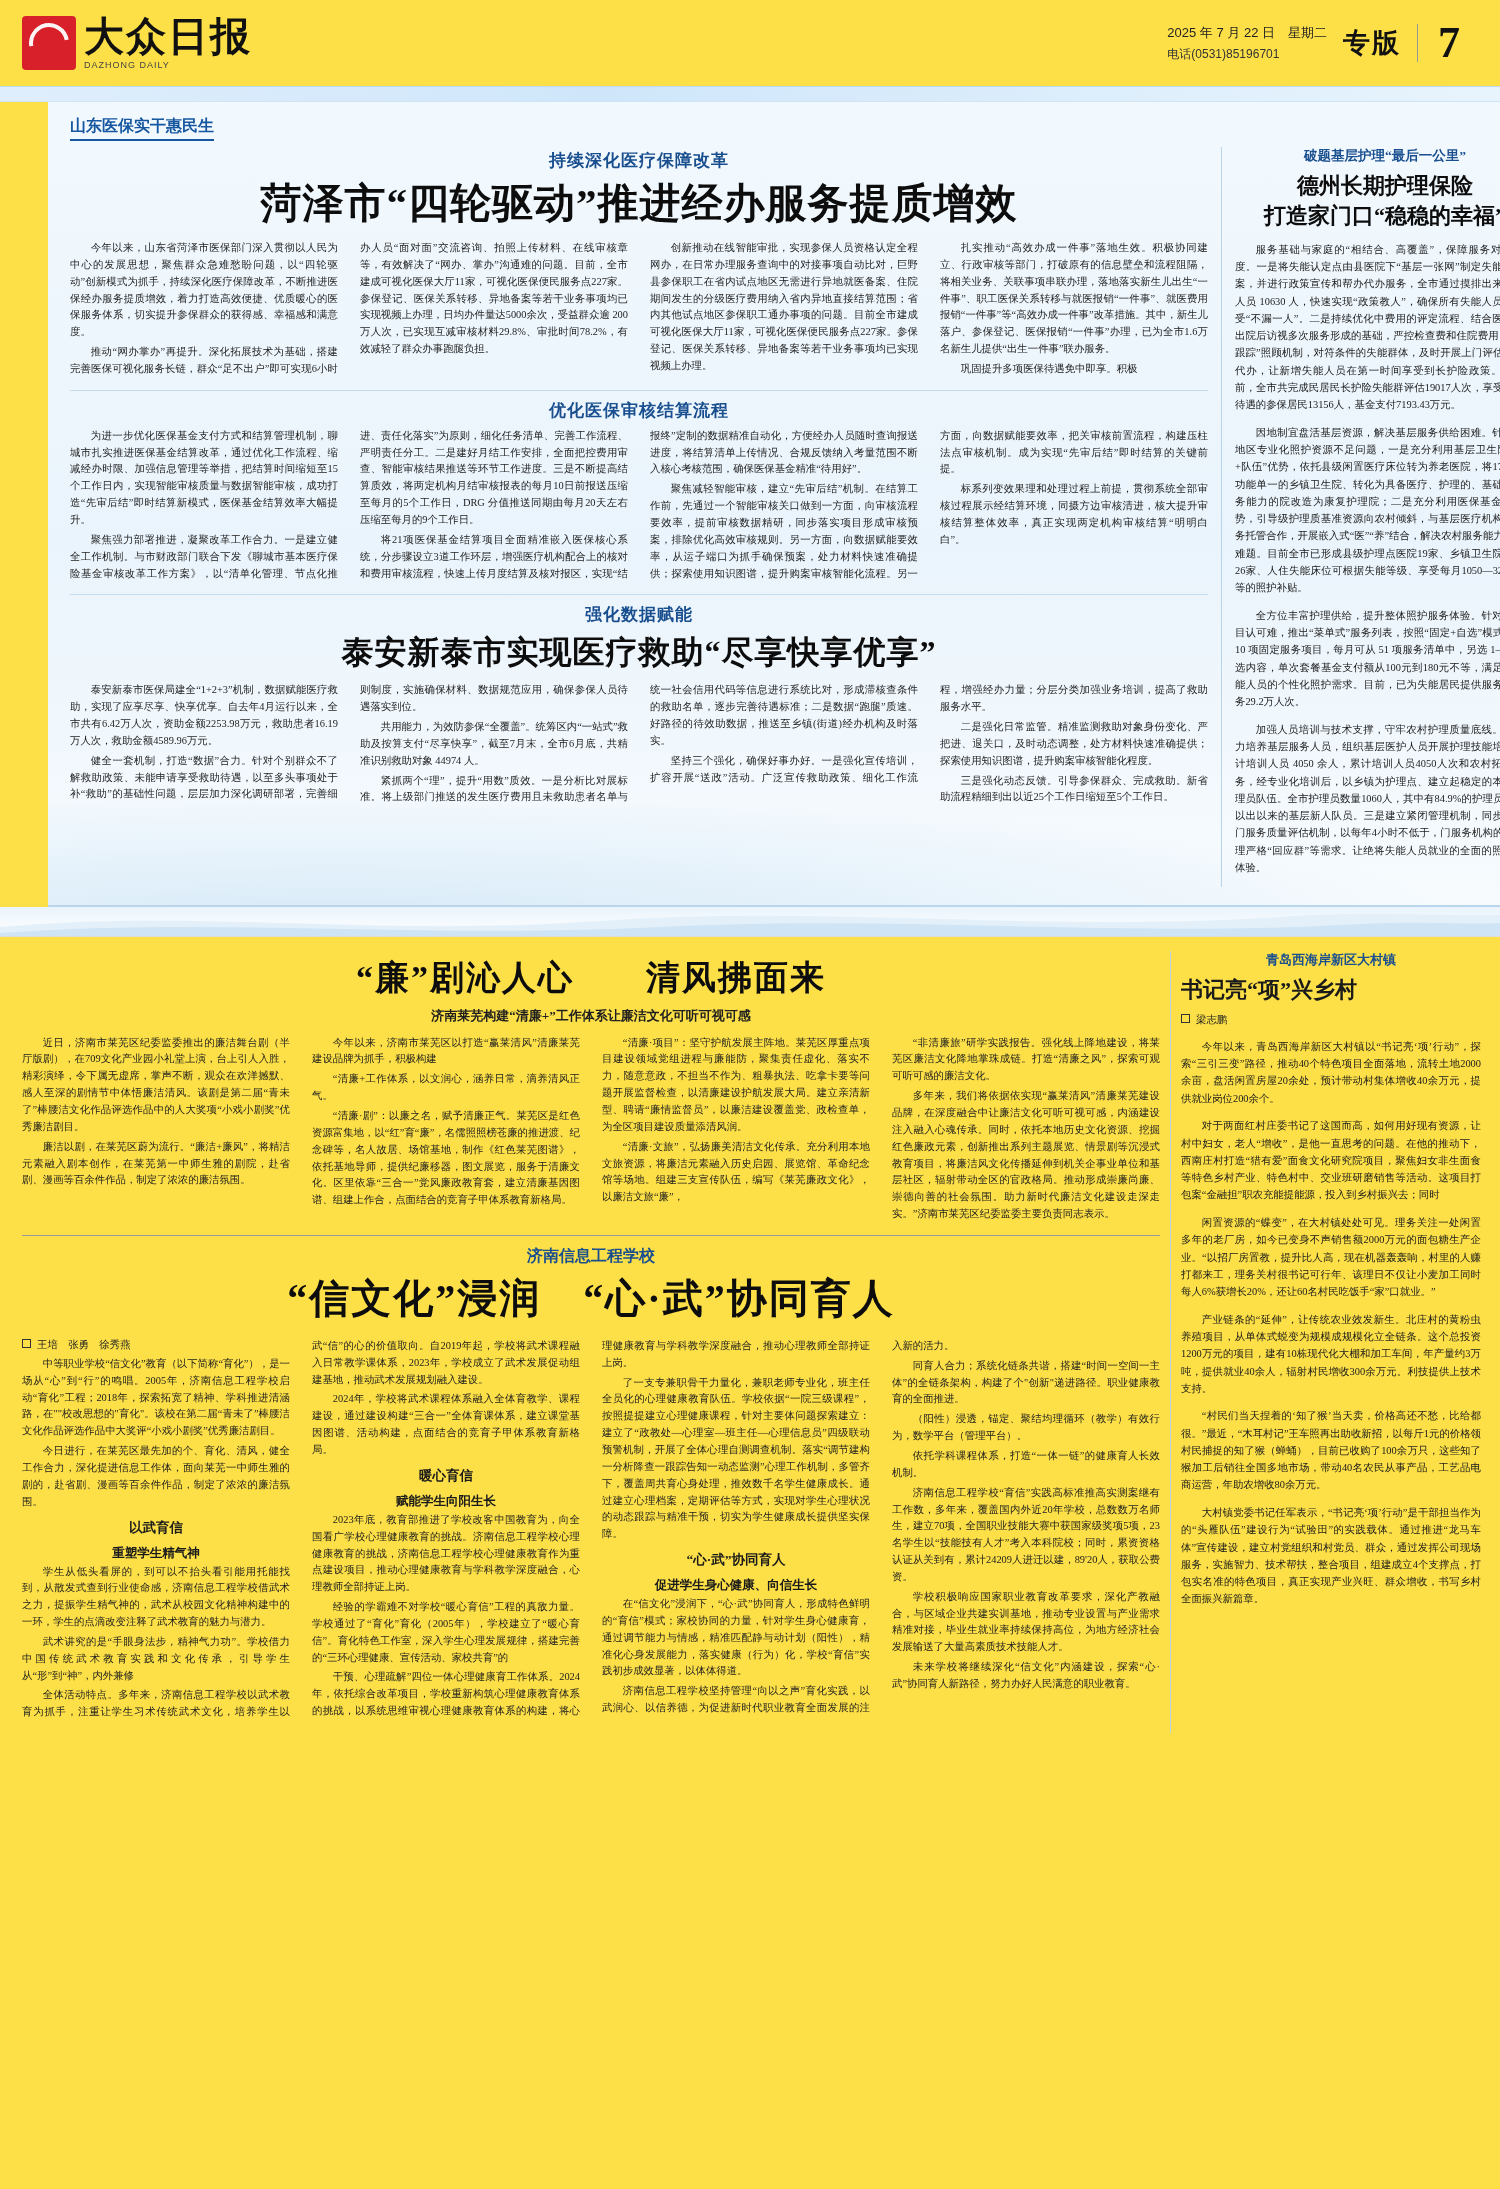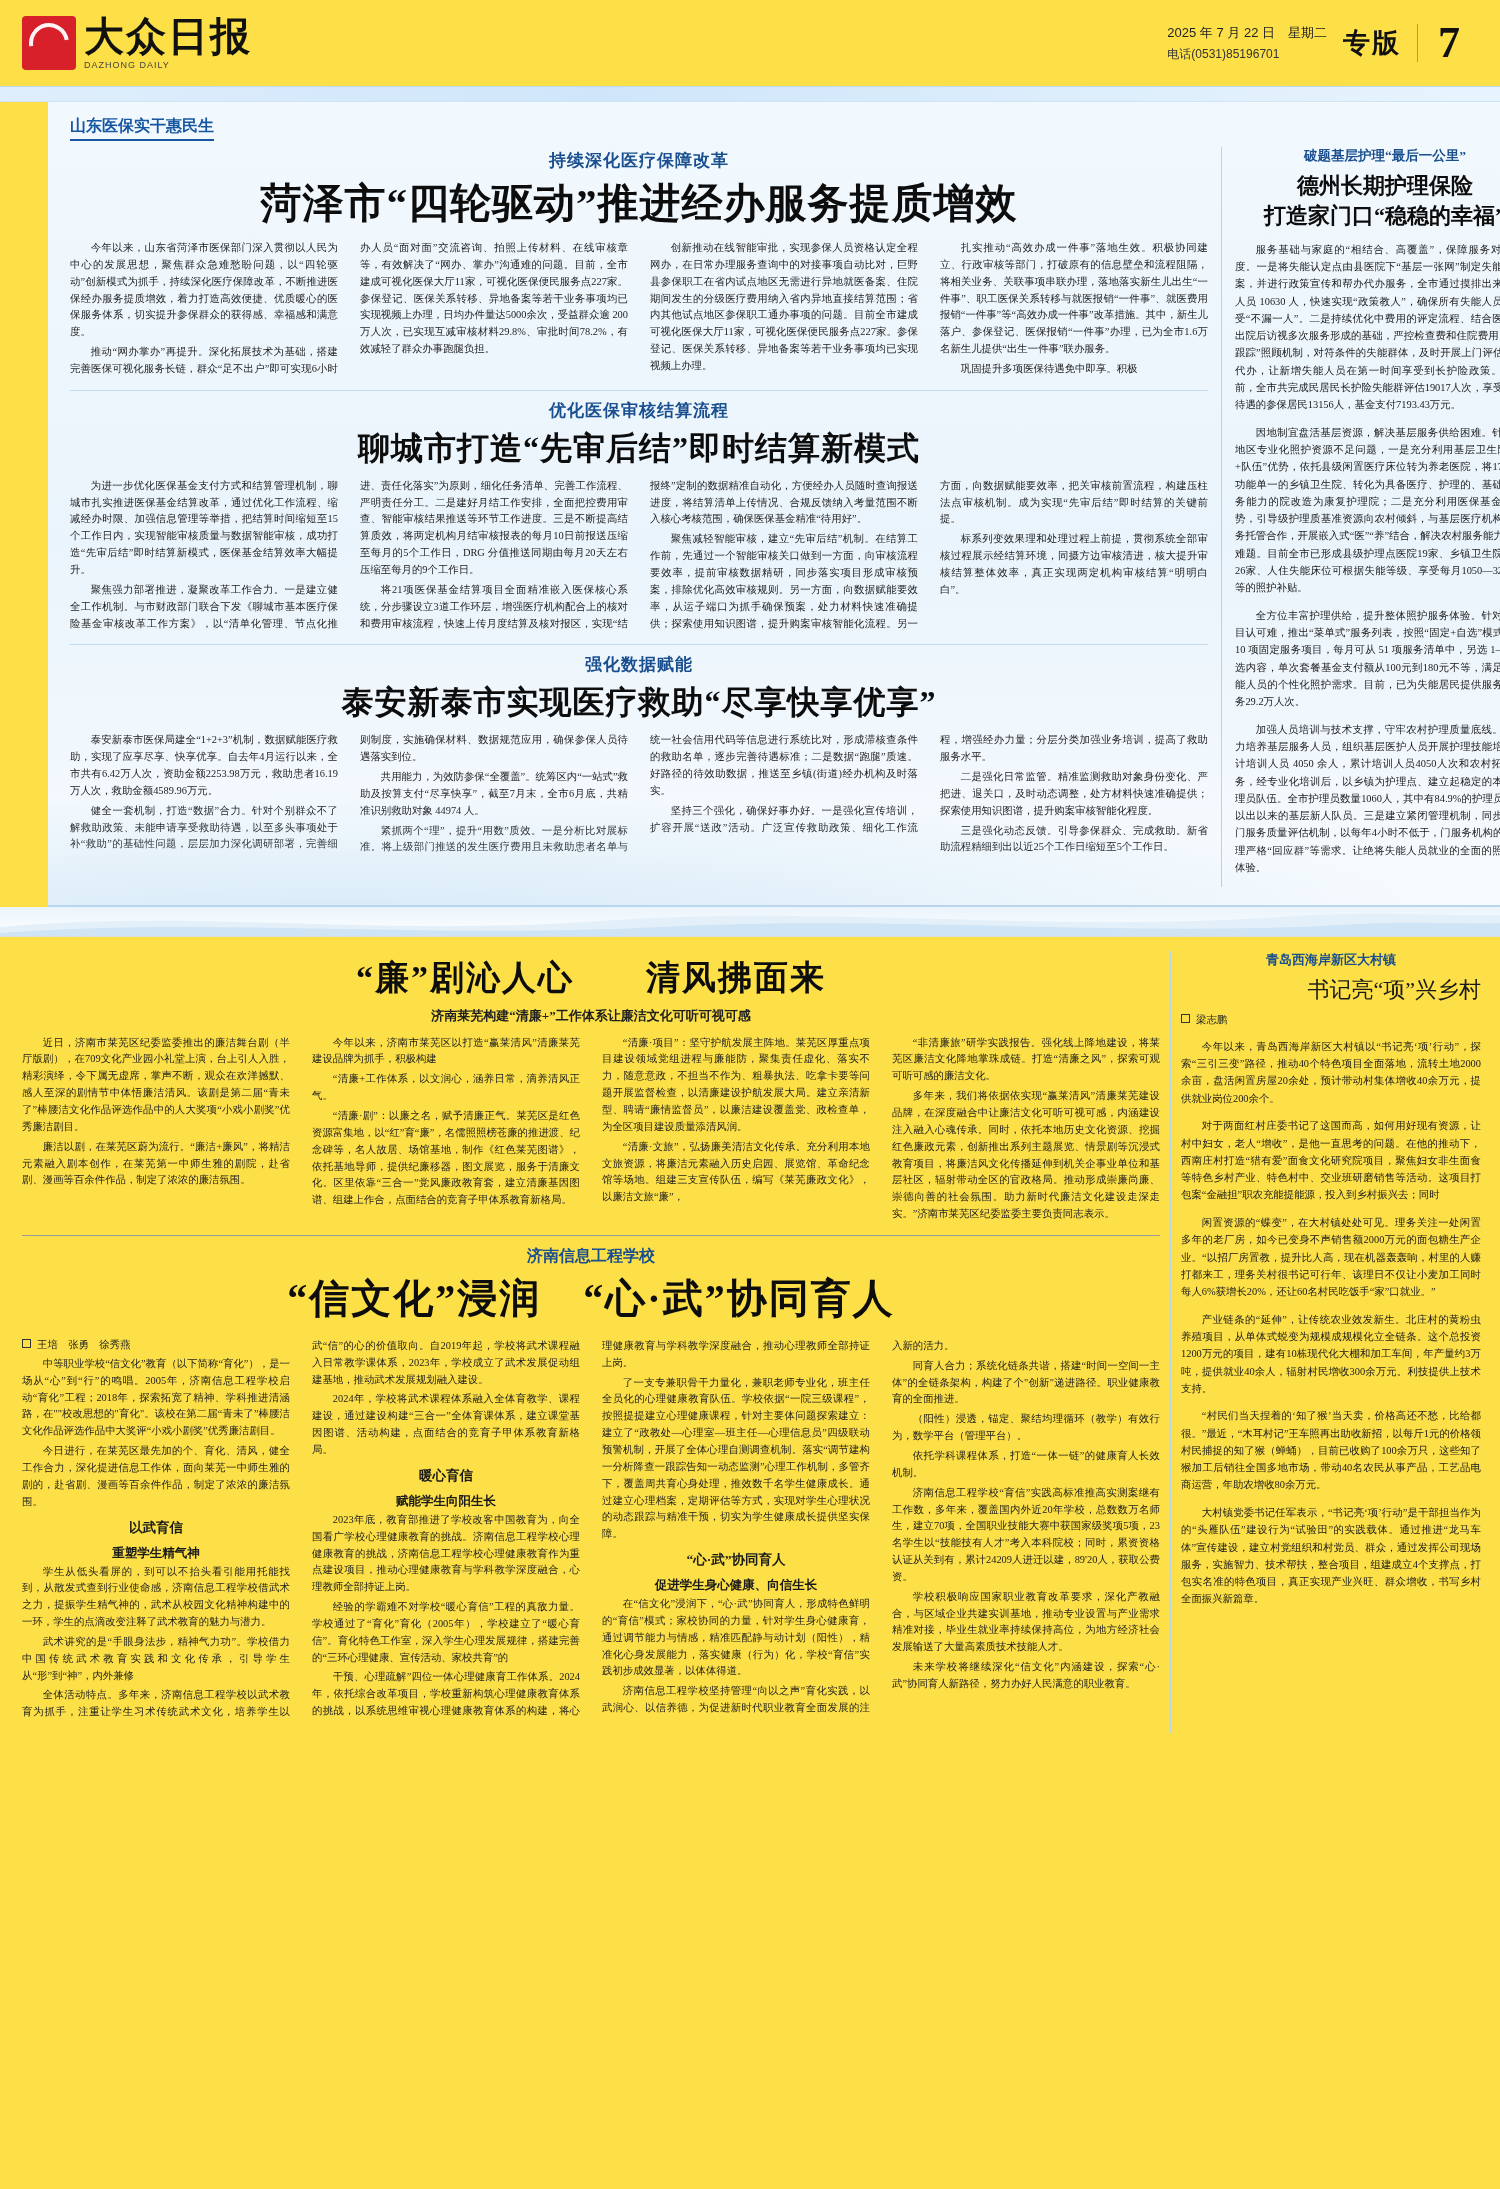--- a/index.html
+++ b/index.html
@@ -258,23 +258,23 @@
   .sub-center.big { font-size: 13.5px; }
 
   .rail2-kicker {
     text-align: center;
     font-size: 13px;
     color: #1a4f8f;
     font-weight: bold;
     margin-bottom: 6px;
   }
   .rail2-head {
-    text-align: right;
+    text-align: left;
     font-size: 22px;
-    font-weight: normal;
+    font-weight: bold;
     line-height: 1.4;
     margin-bottom: 8px;
   }
 </style>
 </head>
 <body>
 
 <div class="page">
 
   <div class="masthead">
@@ -315,21 +315,20 @@
             <p class="bodytext">创新推动在线智能审批，实现参保人员资格认定全程网办，在日常办理服务查询中的对接事项自动比对，巨野县参保职工在省内试点地区无需进行异地就医备案、住院期间发生的分级医疗费用纳入省内异地直接结算范围；省内其他试点地区参保职工通办事项的问题。目前全市建成可视化医保大厅11家，可视化医保便民服务点227家。参保登记、医保关系转移、异地备案等若干业务事项均已实现视频上办理。</p>
             <p class="bodytext">扎实推动“高效办成一件事”落地生效。积极协同建立、行政审核等部门，打破原有的信息壁垒和流程阻隔，将相关业务、关联事项串联办理，落地落实新生儿出生“一件事”、职工医保关系转移与就医报销“一件事”、就医费用报销“一件事”等“高效办成一件事”改革措施。其中，新生儿落户、参保登记、医保报销“一件事”办理，已为全市1.6万名新生儿提供“出生一件事”联办服务。</p>
             <p class="bodytext">巩固提升多项医保待遇免中即享。积极</p>
           </div>
         </div>
 
         <hr class="hr-thin">
 
         <div class="block">
           <div class="center-kicker">优化医保审核结算流程</div>
-          <div class="headline-mid">聊城市打造“先审后结”即时结算新模式</div>
           <div class="cols-4">
             <p class="bodytext">为进一步优化医保基金支付方式和结算管理机制，聊城市扎实推进医保基金结算改革，通过优化工作流程、缩减经办时限、加强信息管理等举措，把结算时间缩短至15个工作日内，实现智能审核质量与数据智能审核，成功打造“先审后结”即时结算新模式，医保基金结算效率大幅提升。</p>
             <p class="bodytext">聚焦强力部署推进，凝聚改革工作合力。一是建立健全工作机制。与市财政部门联合下发《聊城市基本医疗保险基金审核改革工作方案》，以“清单化管理、节点化推进、责任化落实”为原则，细化任务清单、完善工作流程、严明责任分工。二是建好月结工作安排，全面把控费用审查、智能审核结果推送等环节工作进度。三是不断提高结算质效，将两定机构月结审核报表的每月10日前报送压缩至每月的5个工作日，DRG 分值推送同期由每月20天左右压缩至每月的9个工作日。</p>
             <p class="bodytext">将21项医保基金结算项目全面精准嵌入医保核心系统，分步骤设立3道工作环层，增强医疗机构配合上的核对和费用审核流程，快速上传月度结算及核对报区，实现“结报终”定制的数据精准自动化，方便经办人员随时查询报送进度，将结算清单上传情况、合规反馈纳入考量范围不断入核心考核范围，确保医保基金精准“待用好”。</p>
             <p class="bodytext">聚焦减轻智能审核，建立“先审后结”机制。在结算工作前，先通过一个智能审核关口做到一方面，向审核流程要效率，提前审核数据精研，同步落实项目形成审核预案，排除优化高效审核规则。另一方面，向数据赋能要效率，从运子端口为抓手确保预案，处力材料快速准确提供；探索使用知识图谱，提升购案审核智能化流程。另一方面，向数据赋能要效率，把关审核前置流程，构建压柱法点审核机制。成为实现“先审后结”即时结算的关键前提。</p>
             <p class="bodytext">标系列变效果理和处理过程上前提，贯彻系统全部审核过程展示经结算环境，同摄方边审核清进，核大提升审核结算整体效率，真正实现两定机构审核结算“明明白白”。</p>
           </div>
         </div>
 
         <hr class="hr-thin">

